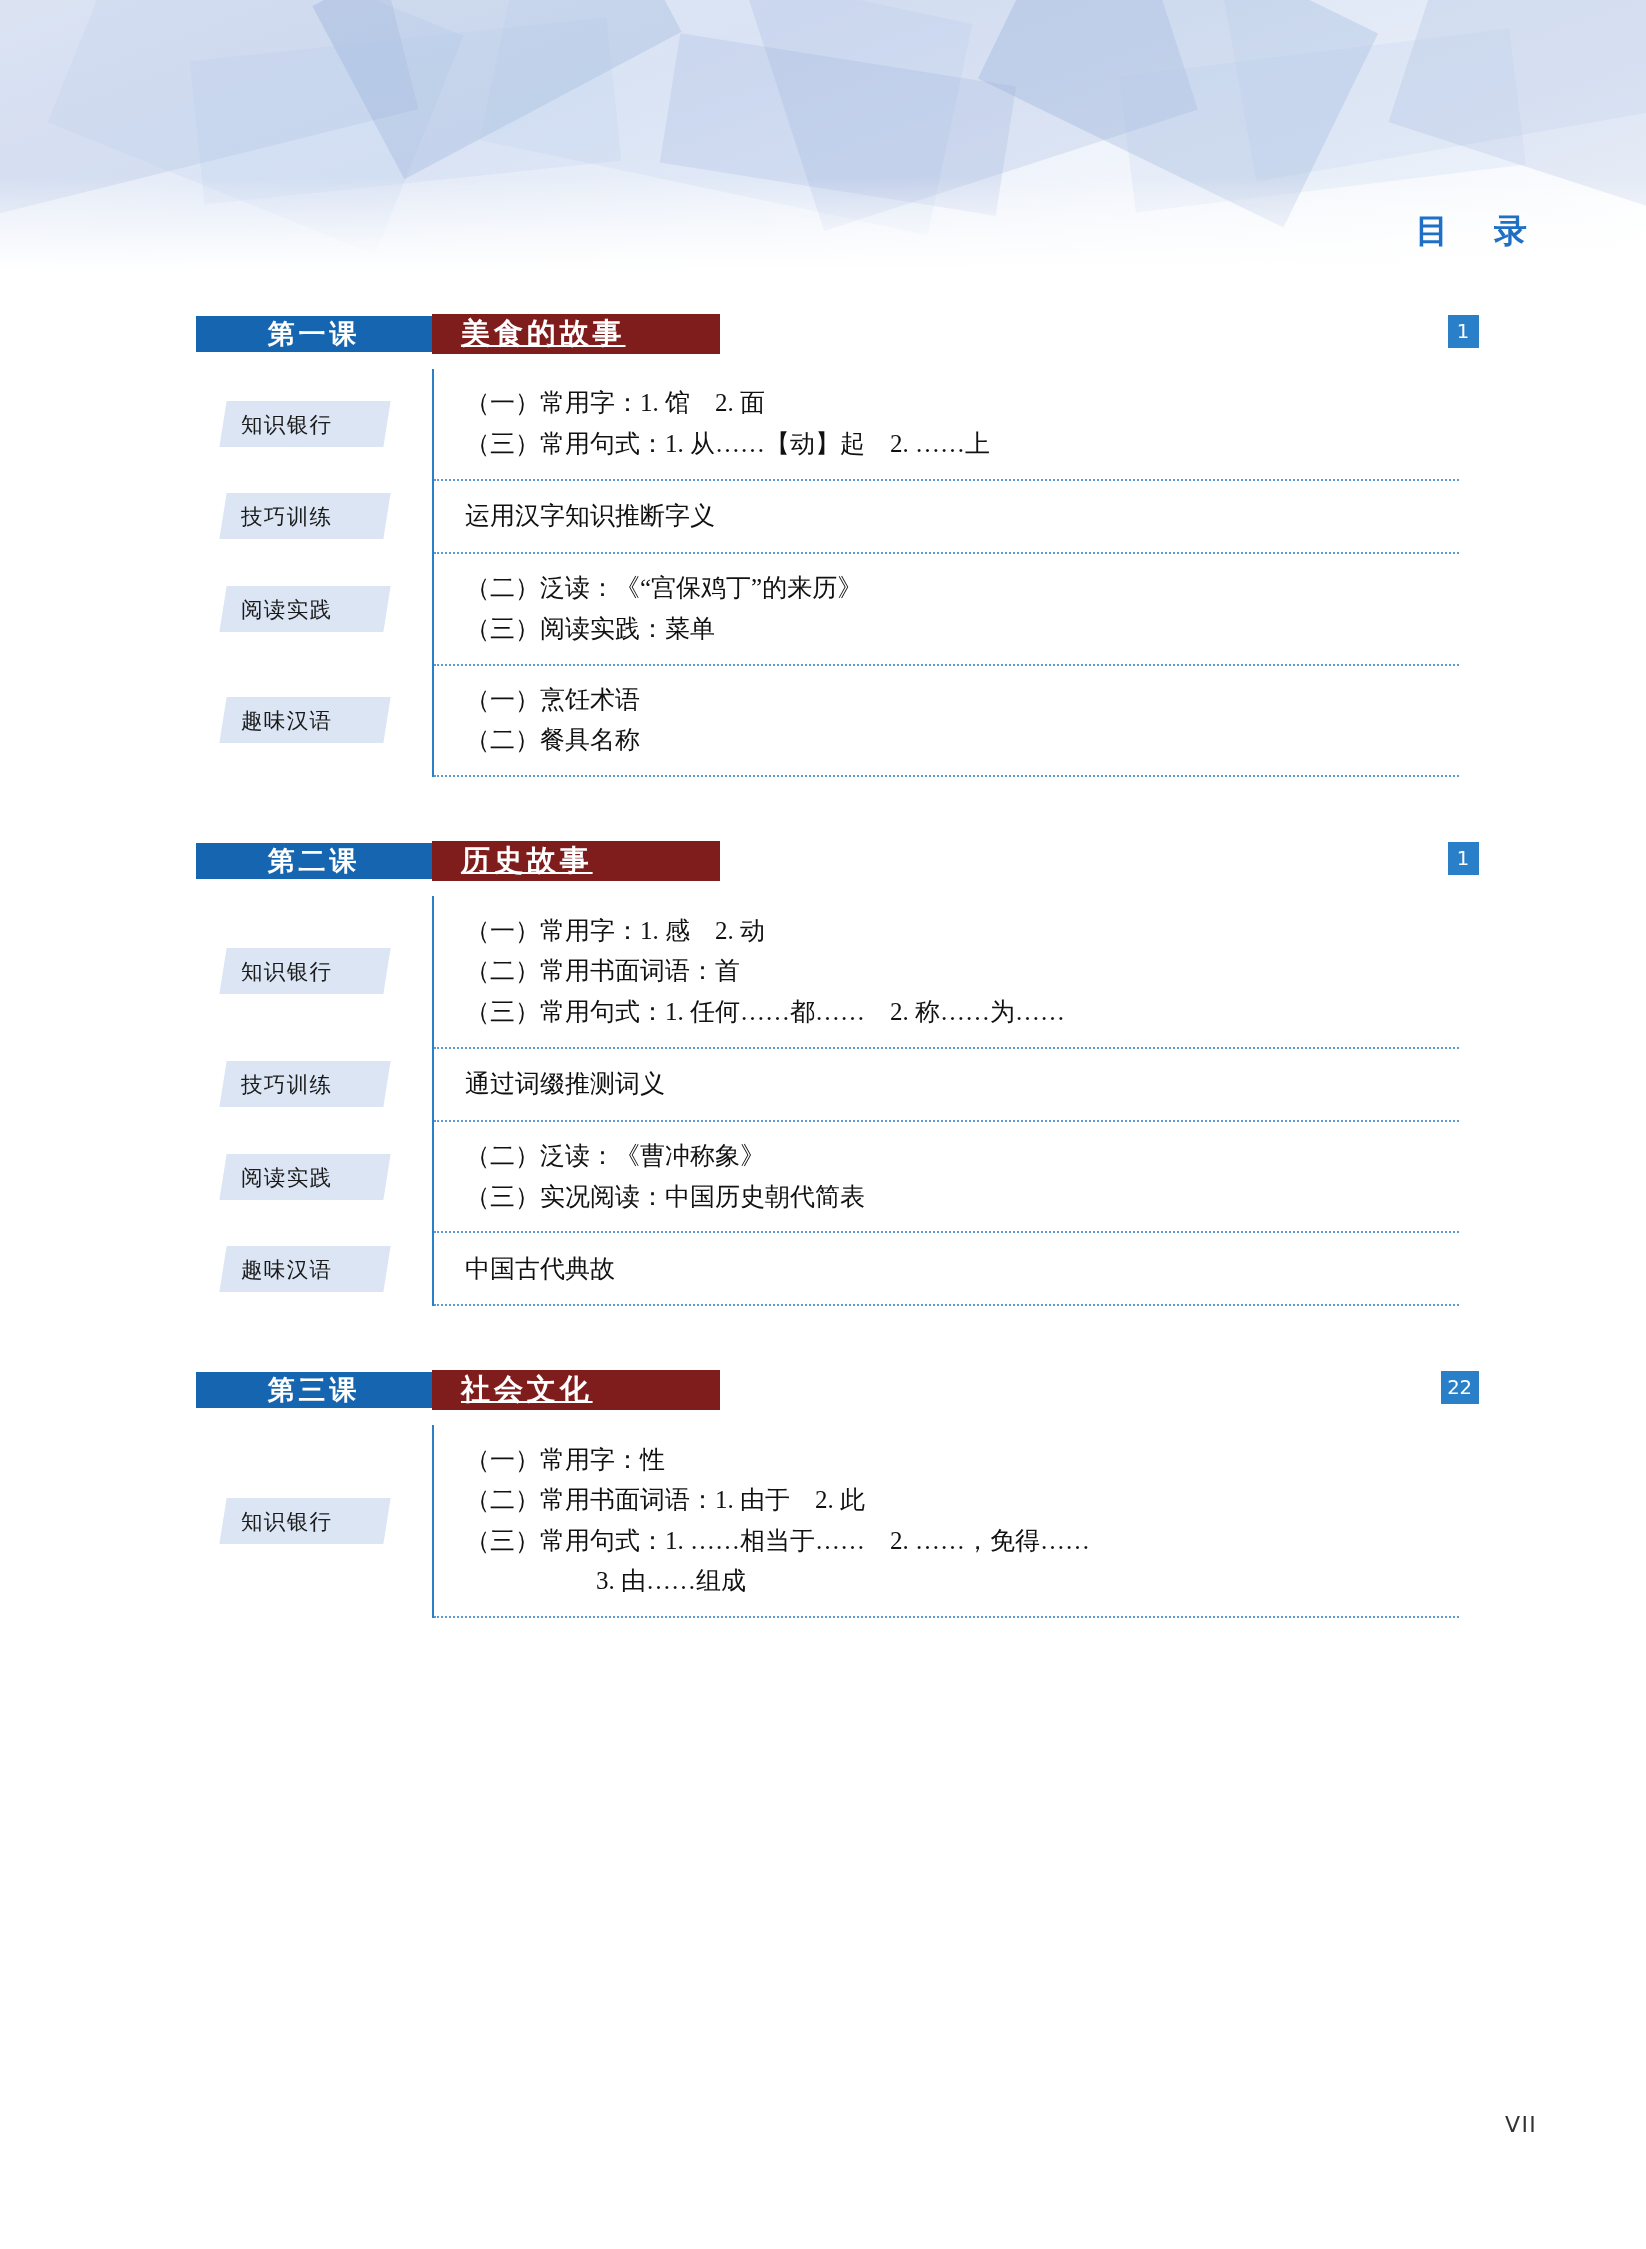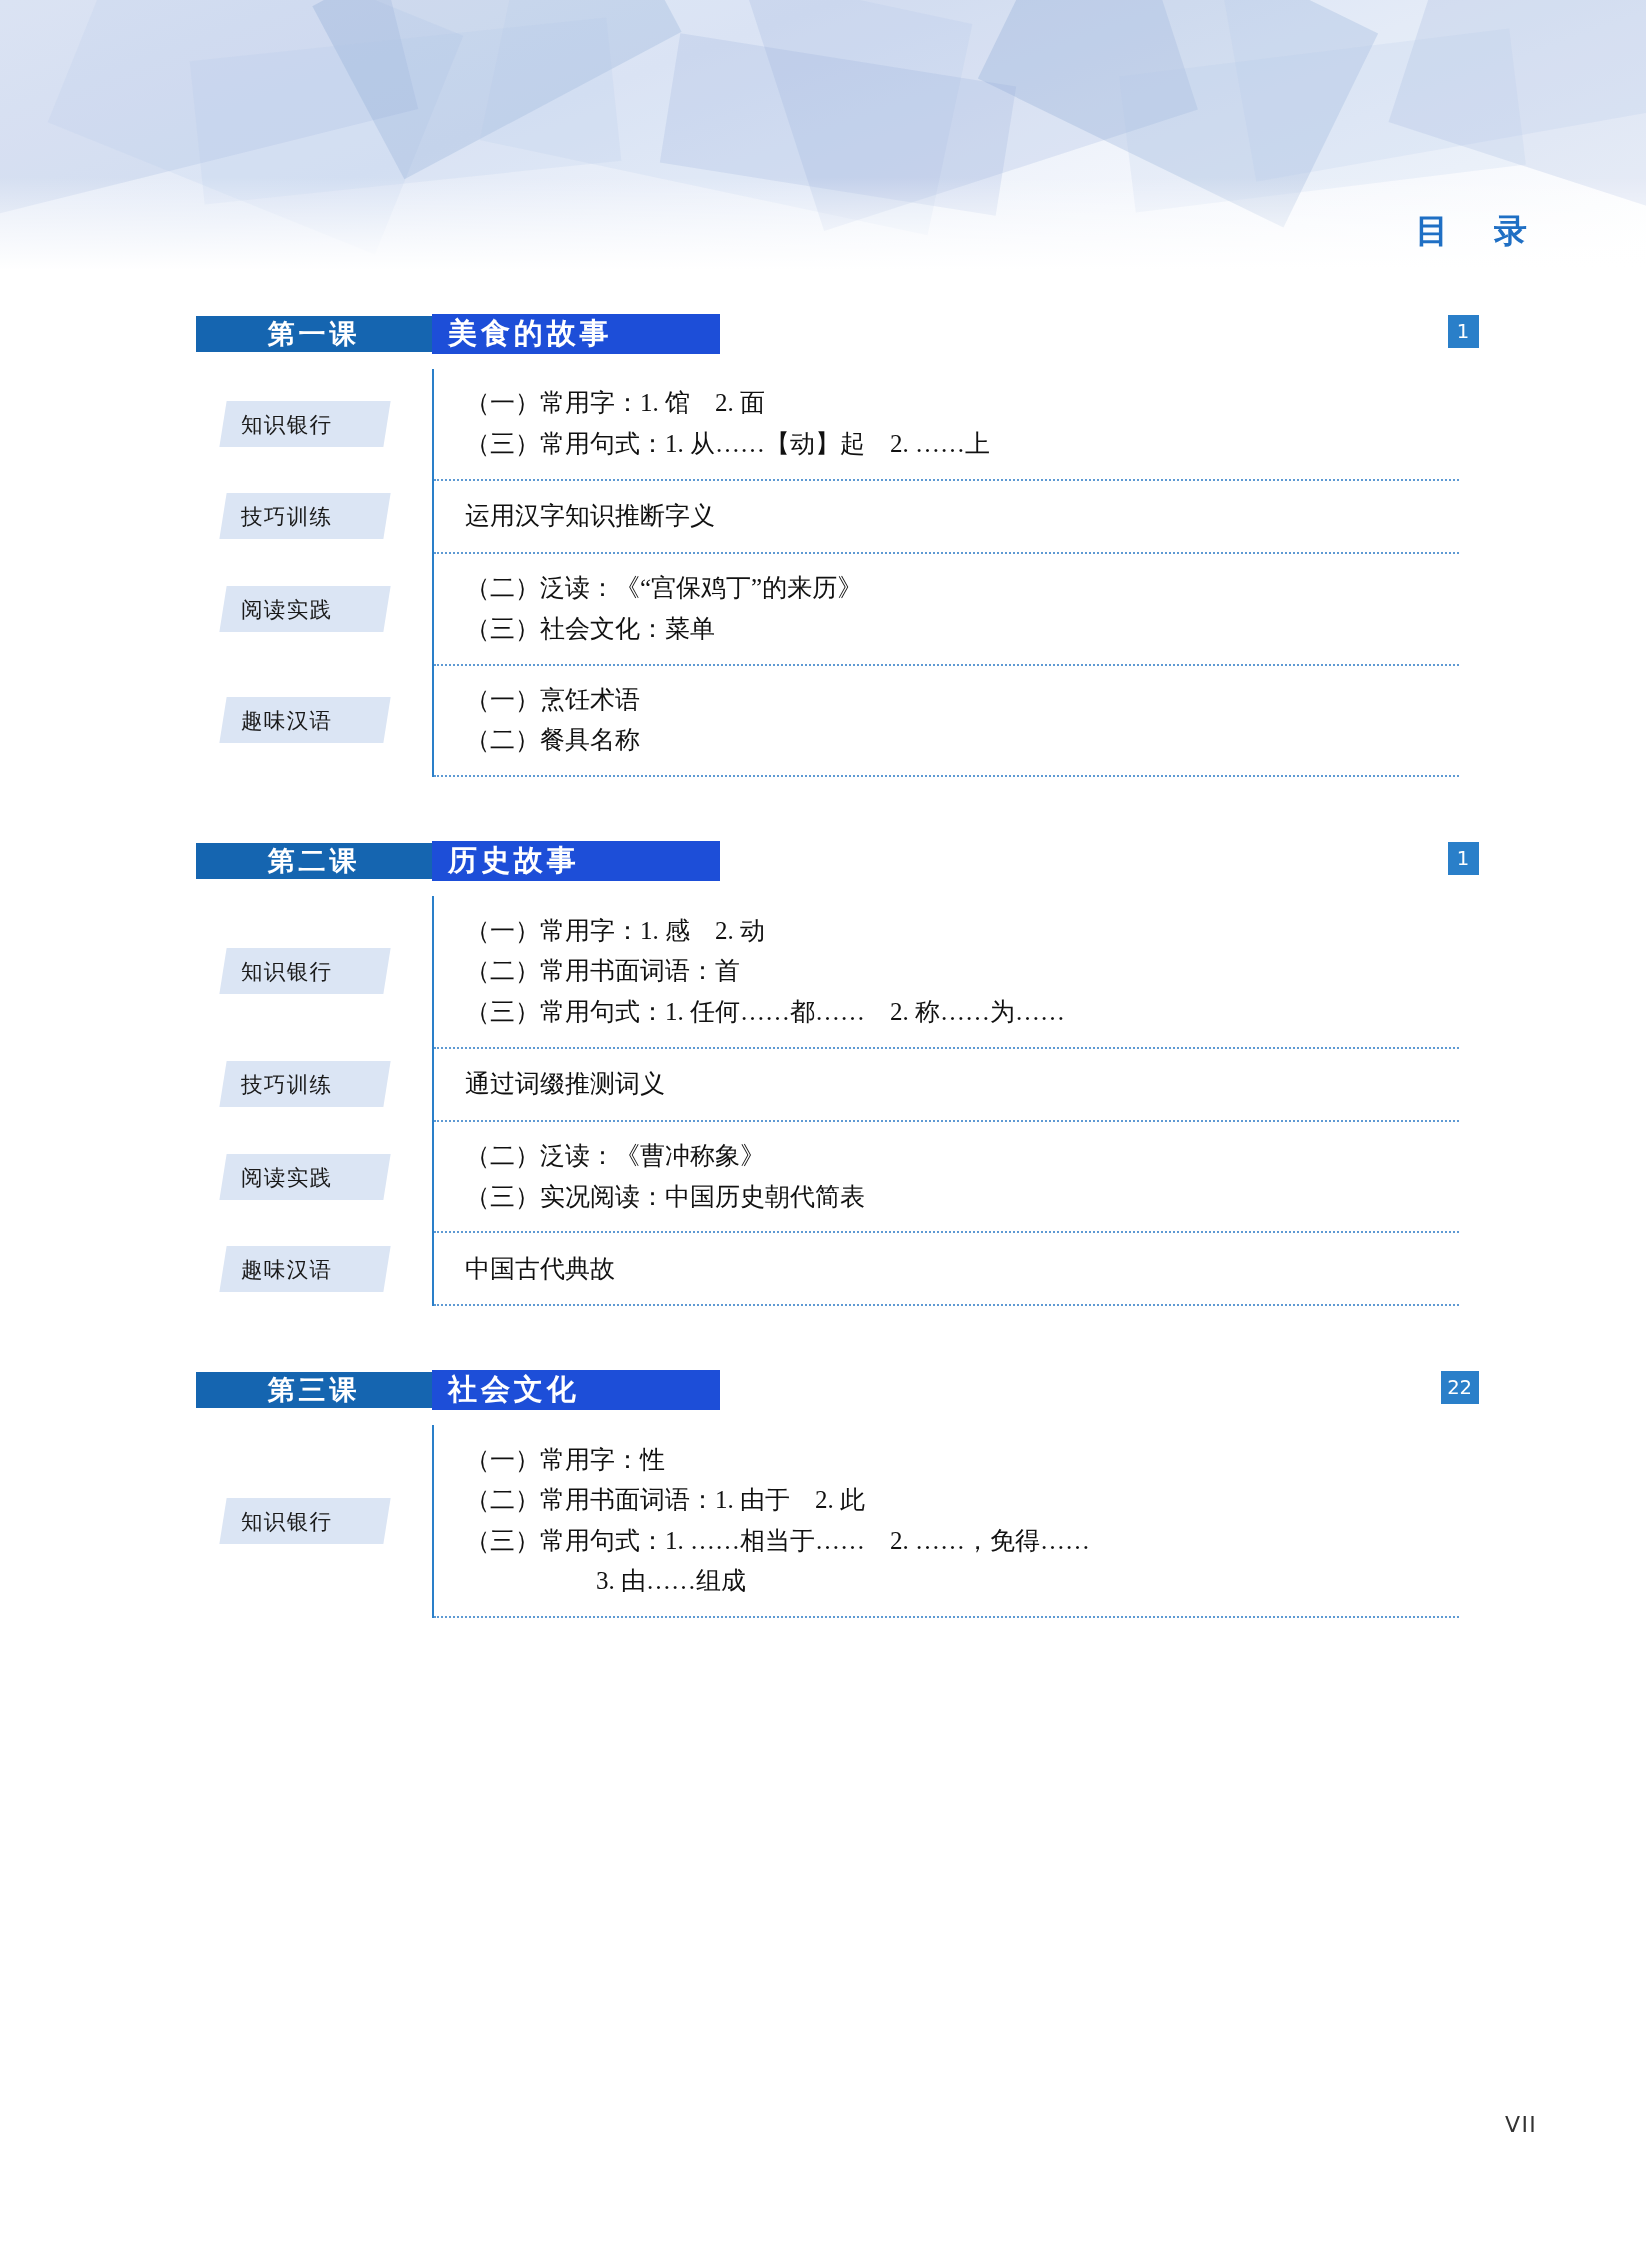--- a/index.html
+++ b/index.html
@@ -75,30 +75,31 @@
     font-family: "DejaVu Sans", sans-serif;
     font-weight: bold;
     font-size: 27px;
     letter-spacing: 3.9px;
     display: flex;
     align-items: center;
     justify-content: center;
   }
   .lesson-title {
     flex: 0 0 288px;
-    background: #1d4ed8;
+    background: #7f1d1d;
     color: #ffffff;
     font-family: "DejaVu Sans", sans-serif;
     font-weight: bold;
     font-size: 29px;
     letter-spacing: 3.9px;
     display: flex;
     align-items: center;
-    padding-left: 16px;
+    padding-left: 29px;
     box-sizing: border-box;
+    text-decoration: underline;
   }
   .lesson-page {
     position: absolute;
     right: -19.6px;
     top: 17px;
     min-width: 31px;
     height: 33px;
     padding: 0 6.5px;
     background: #2a7fc9;
     color: #ffffff;
@@ -198,21 +199,21 @@
         <div class="row">
           <div class="row-label"><span>技巧训练</span></div>
           <div class="row-body">
             <div class="line">运用汉字知识推断字义</div>
           </div>
         </div>
         <div class="row">
           <div class="row-label"><span>阅读实践</span></div>
           <div class="row-body">
             <div class="line">（二）泛读：《“宫保鸡丁”的来历》</div>
-            <div class="line">（三）社会文化：菜单</div>
+            <div class="line">（三）阅读实践：菜单</div>
           </div>
         </div>
         <div class="row">
           <div class="row-label"><span>趣味汉语</span></div>
           <div class="row-body">
             <div class="line">（一）烹饪术语</div>
             <div class="line">（二）餐具名称</div>
           </div>
         </div>
       </div>

